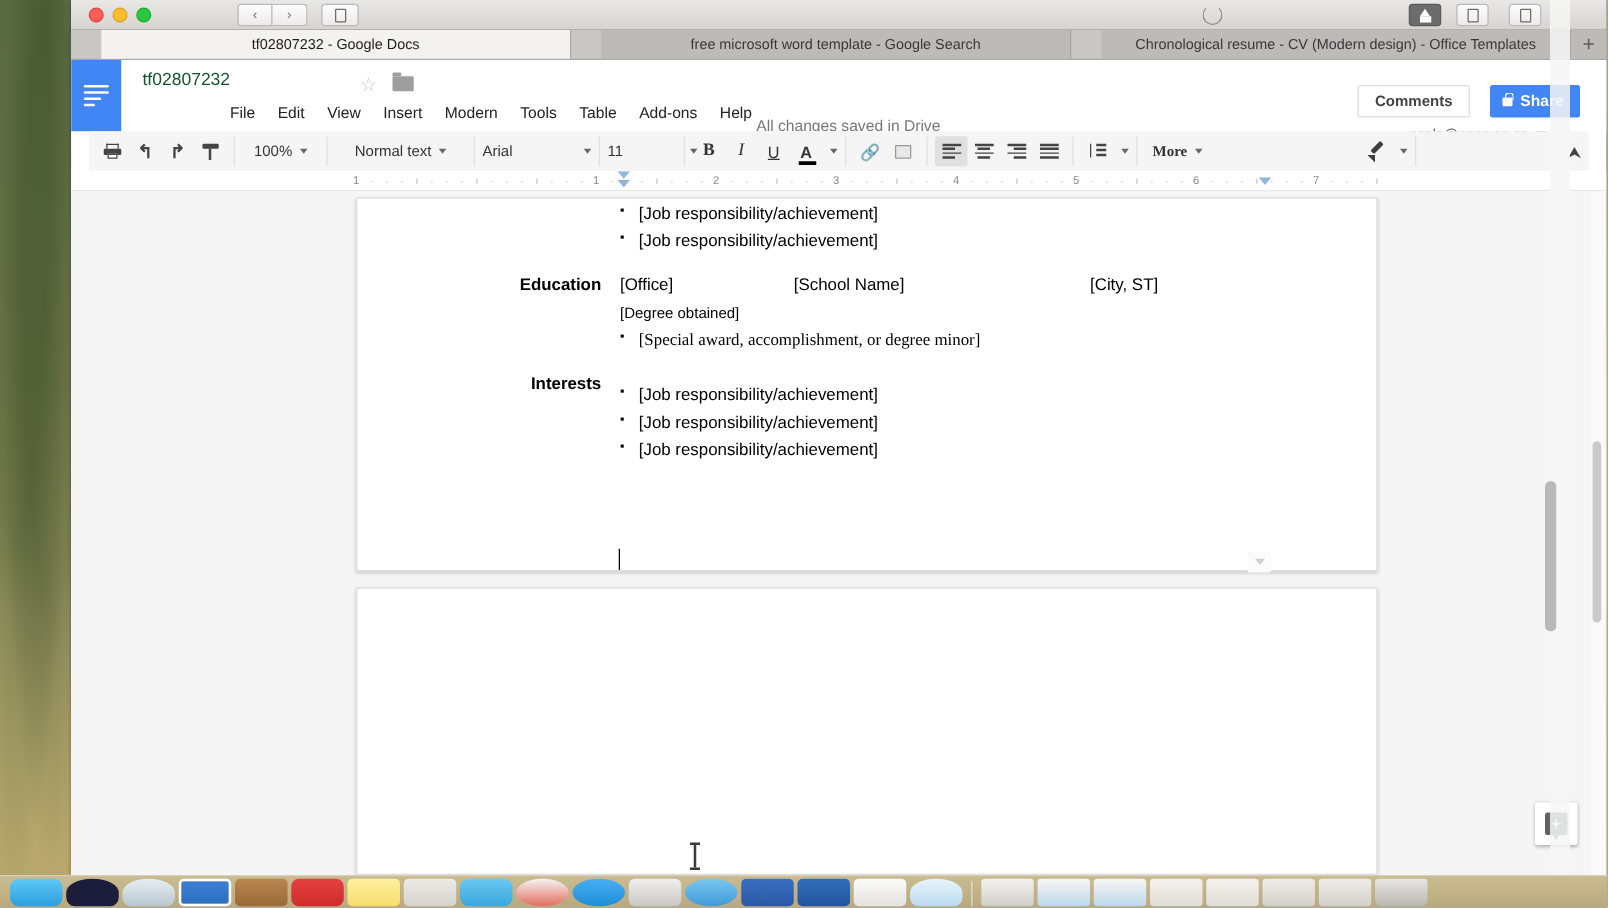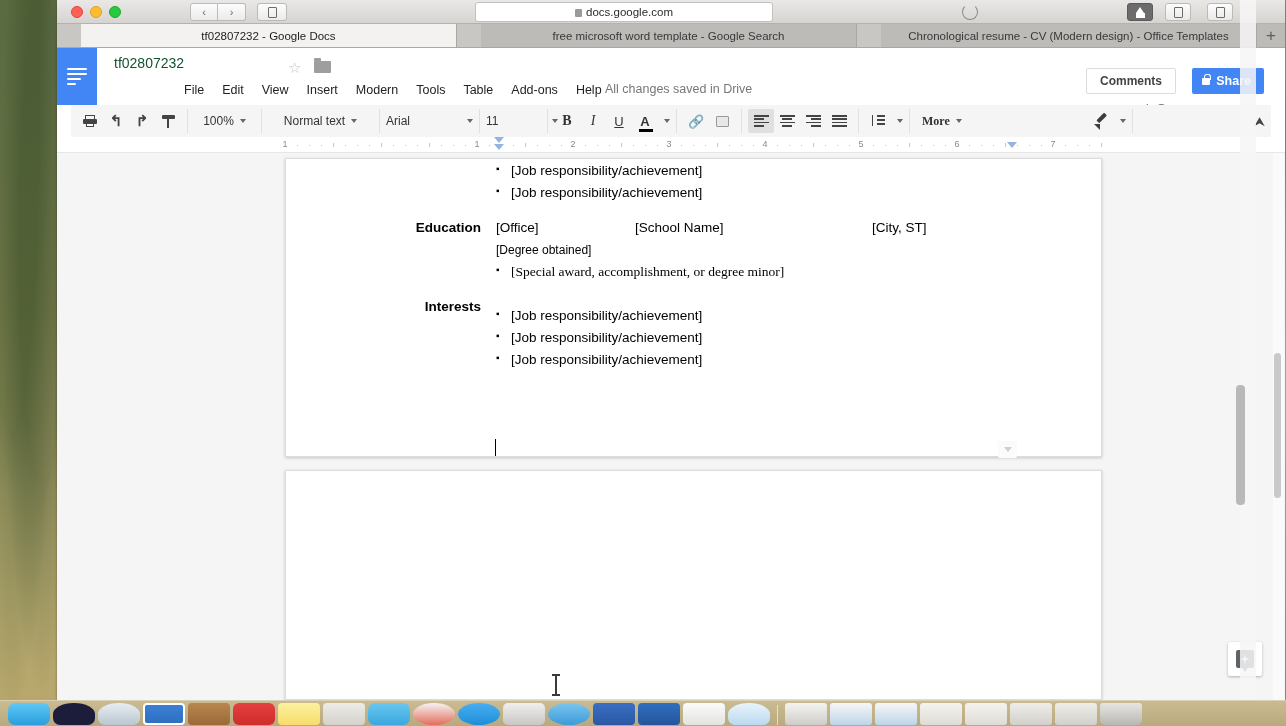--- a/index.html
+++ b/index.html
@@ -148,21 +148,21 @@
     content:""; position:absolute; left:0; top:-3px; width:7px;height:3px;
     background:#9e9e9e; border-radius:1px 1px 0 0;
   }
 
   #menubar {
     position:absolute; left:118px; top:32px;
     display:flex; gap:0; font-size:12.5px; color:#222;
   }
   #menubar span { padding:3px 9px; border-radius:2px; cursor:default; }
   #save-status {
-    position:absolute; left:548px; top:34px;
+    position:absolute; left:548px; top:46px;
     font-size:12.5px; color:#777;
   }
   #account-email {
     position:absolute; right:62px; top:54px;
     font-size:11.5px; color:#5f6368;
   }
   #account-caret {
     position:absolute; right:48px; top:57px;
     width:0;height:0;border-left:4px solid transparent;border-right:4px solid transparent;
     border-top:4px solid #5f6368;
@@ -373,23 +373,20 @@
       <div class="tl r"></div>
       <div class="tl y"></div>
       <div class="tl g"></div>
     </div>
     <div class="navbtn" id="back">‹</div>
     <div class="navbtn" id="fwd">›</div>
     <div class="navbtn" id="sidebar-toggle">
       <span class="mini-glyph"></span>
     </div>
 
-    <div id="urlbar">
-      <span class="lockico"></span><span>docs.google.com</span>
-    </div>
     <div id="reload"></div>
 
     <div class="tbtn-right" id="share-btn">
       <span class="arw"></span>
       <span class="box"></span>
     </div>
     <div class="tbtn-right" id="dl-btn">
       <span class="mini-glyph"></span>
     </div>
     <div class="tbtn-right" id="tabs-btn">

